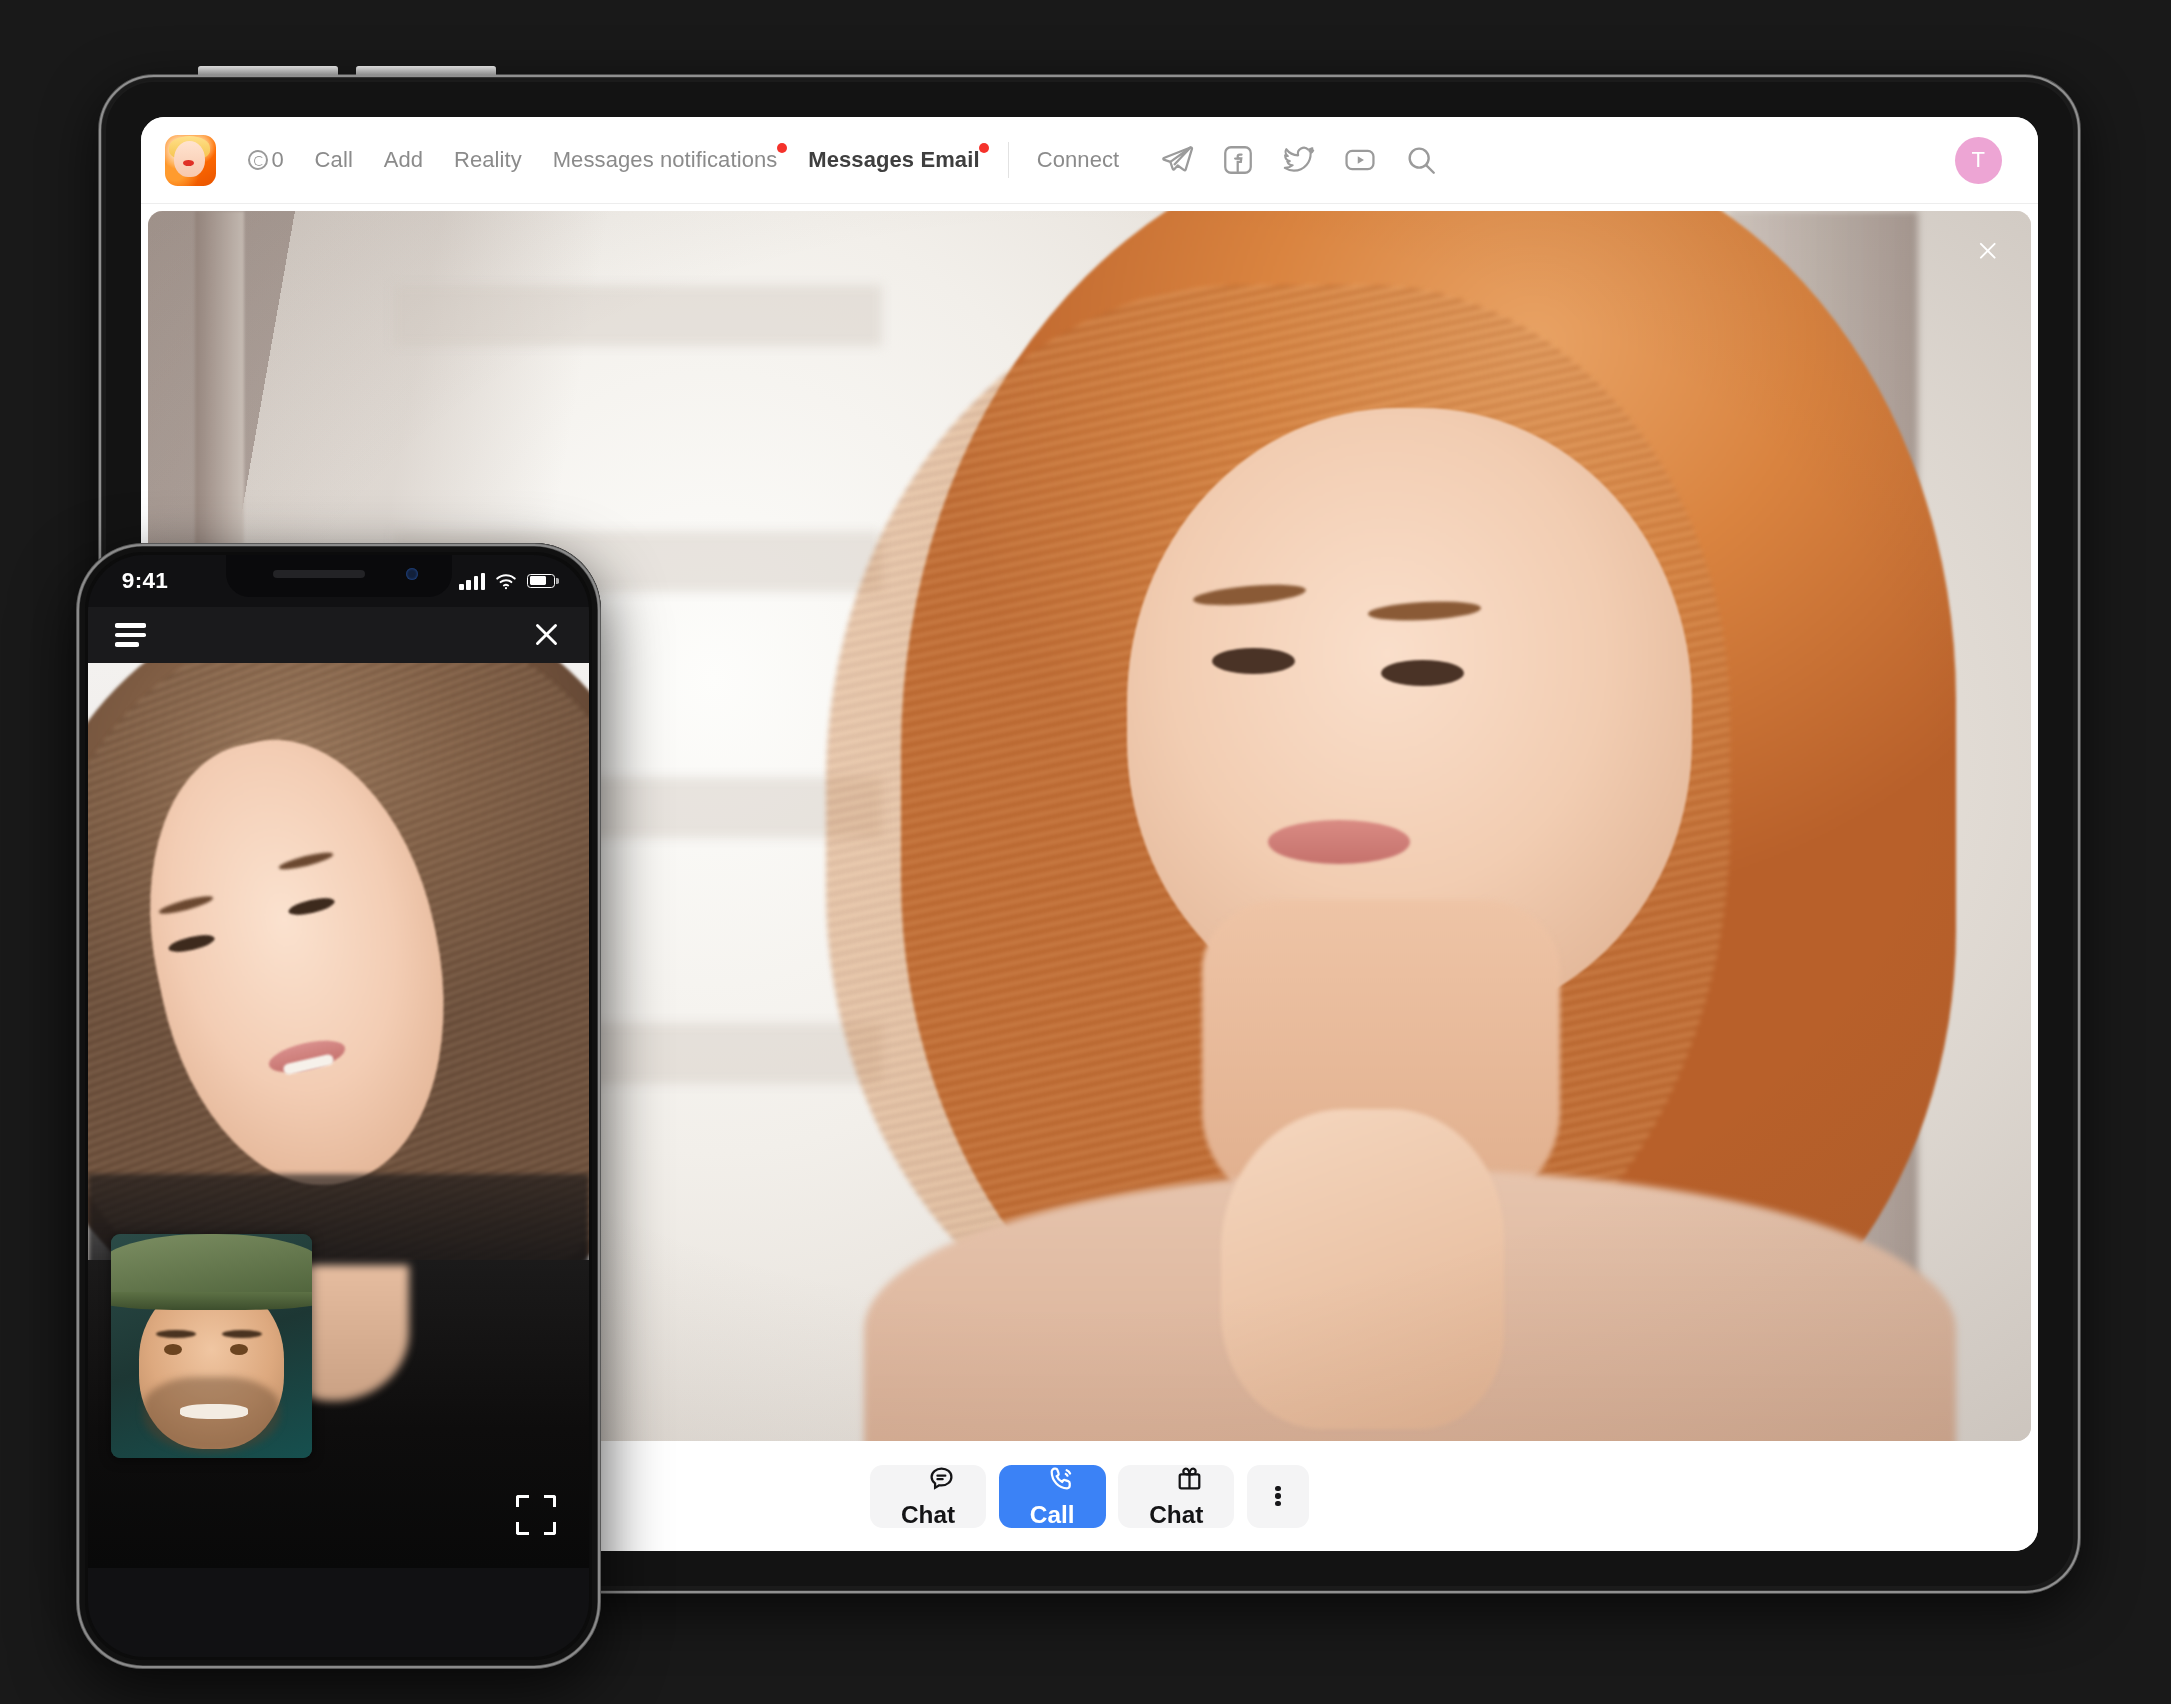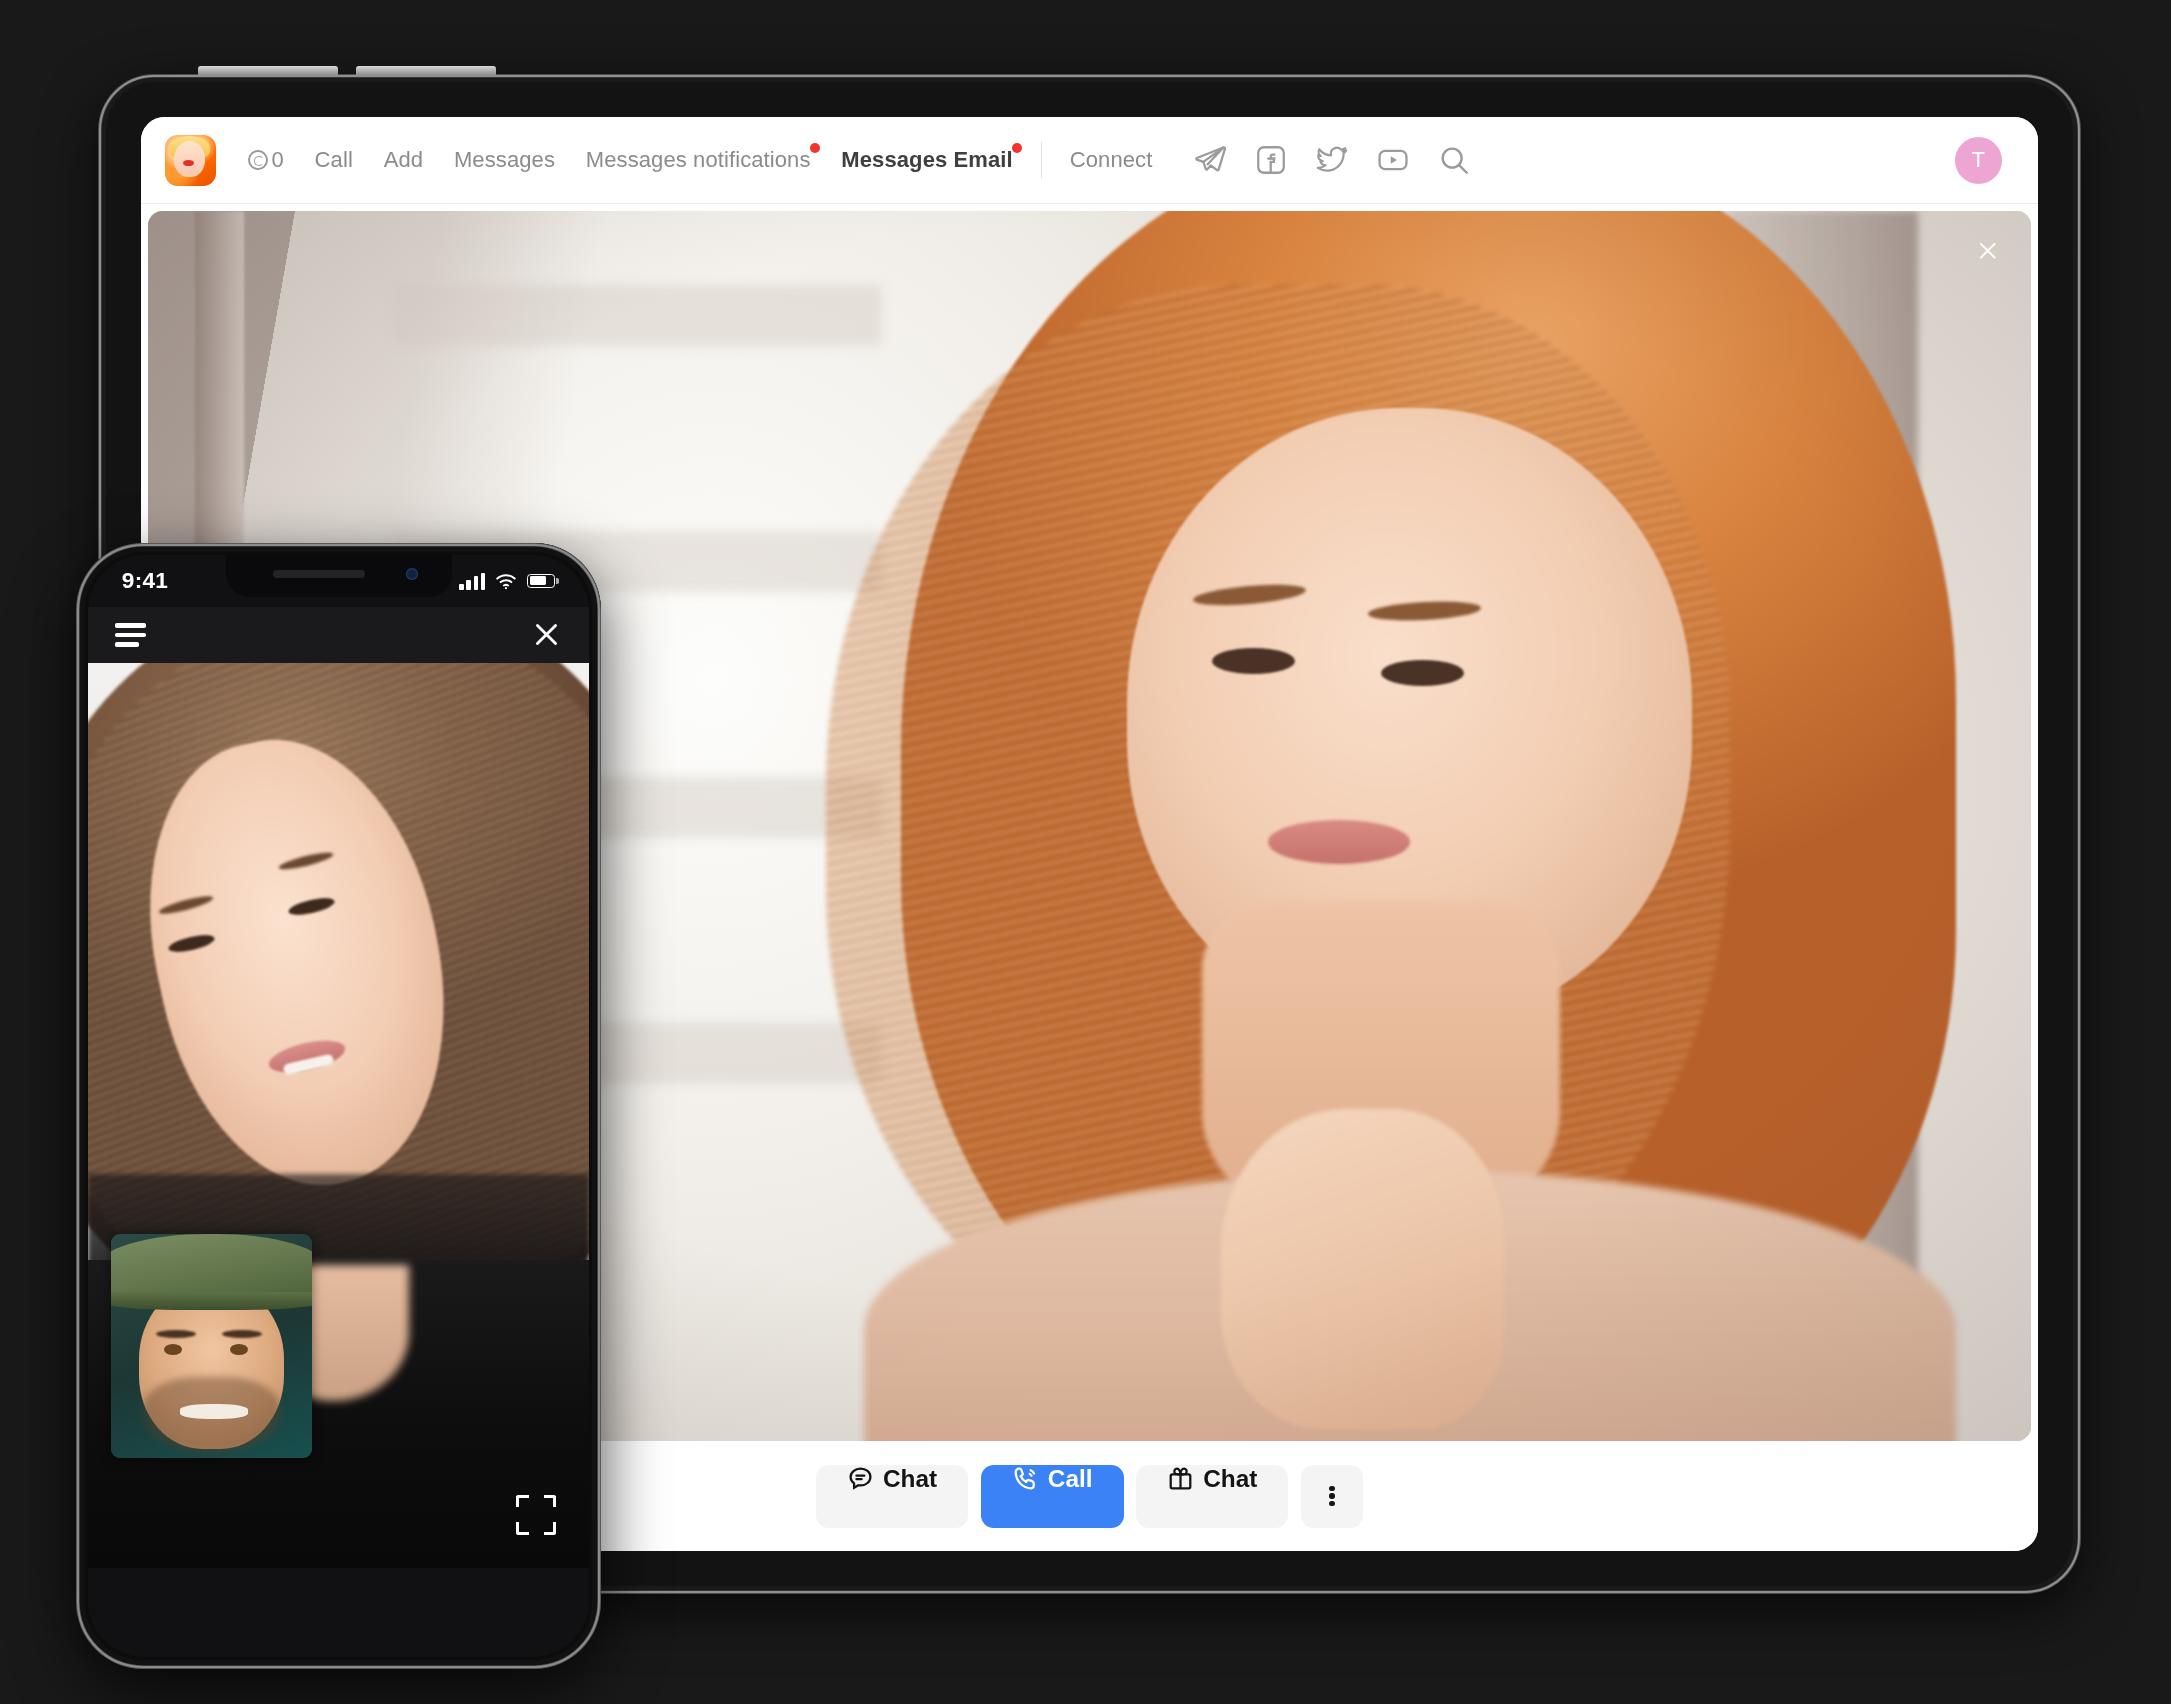--- a/index.html
+++ b/index.html
@@ -358,32 +358,33 @@
     flex: 0 0 110px;
     height: 110px;
     background: #fff;
     display: flex;
     align-items: center;
     justify-content: center;
     gap: 12.7px;
   }
   .act-btn {
     display: flex;
-    align-items: flex-start;
+    align-items: flex-end;
     gap: 9px;
     height: 63px;
     padding: 0 31px;
     border-radius: 12.7px;
     background: #f4f4f5;
     color: #141416;
     font-size: 24.4px;
     font-weight: 700;
     cursor: pointer;
     border: none;
     font-family: "Liberation Sans", sans-serif;
+    flex-direction: column;
   }
   .act-btn.primary { background: #3b82f6; color: #fff; }
   .act-btn .bi { width: 27px; height: 27px; flex: 0 0 27px; display: block; }
   .act-more {
     width: 62px; height: 63px;
     border-radius: 12.7px;
     background: #f4f4f5;
     display: flex;
     align-items: center;
     justify-content: center;
@@ -728,21 +729,21 @@
 
           <div class="nav-item">
             <span>Call</span>
           </div>
 
           <div class="nav-item">
             <span>Add</span>
           </div>
 
           <div class="nav-item">
-            <span>Messages</span>
+            <span>Reality</span>
           </div>
 
           <div class="nav-item">
             <span>Messages notifications</span>
             <span class="dot-badge"></span>
           </div>
 
           <div class="nav-item strong">
             <span>Messages Email</span>
             <span class="dot-badge"></span>

